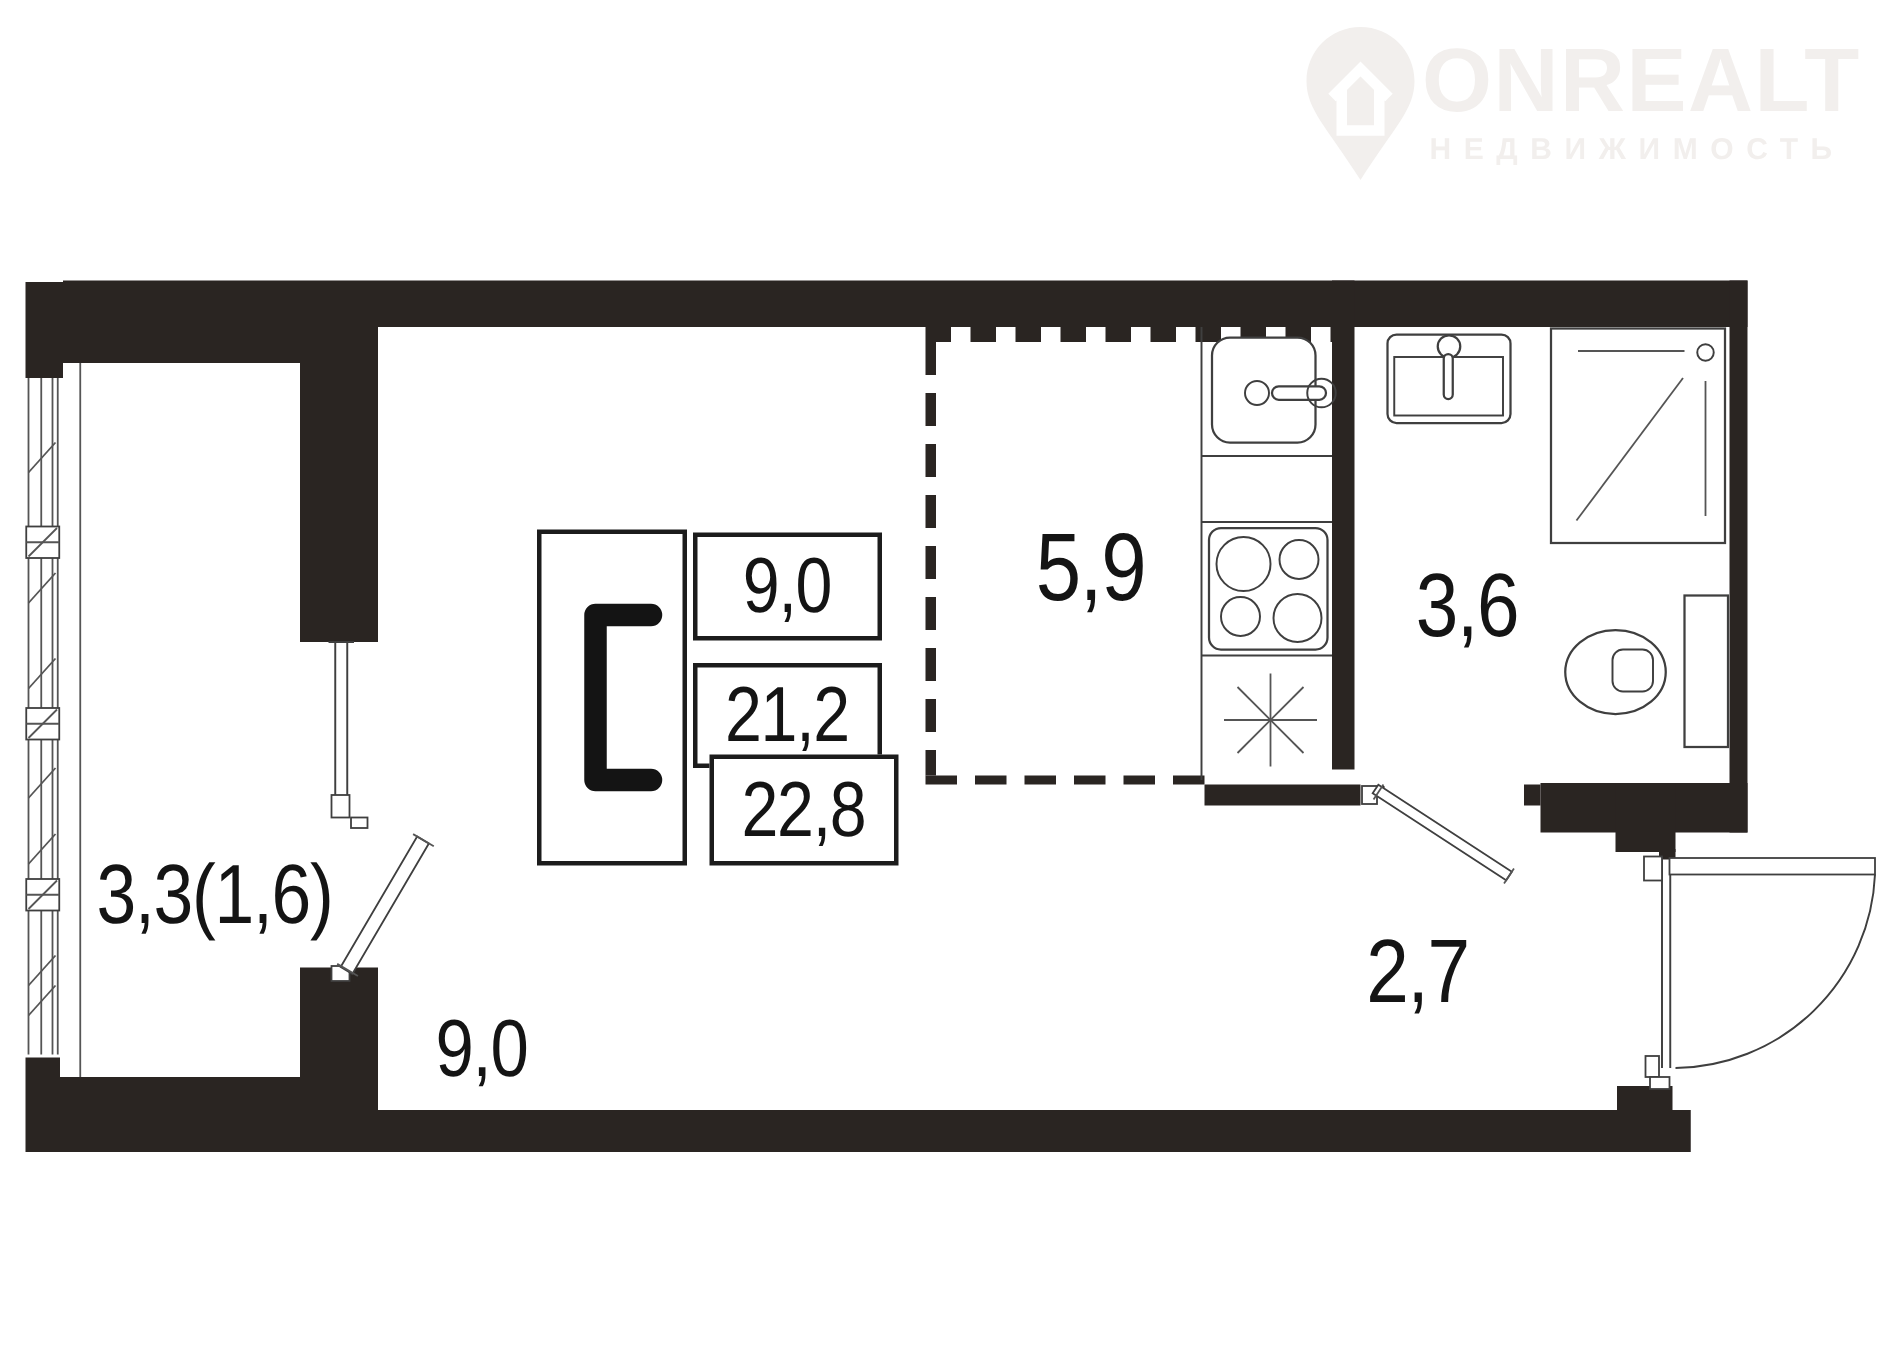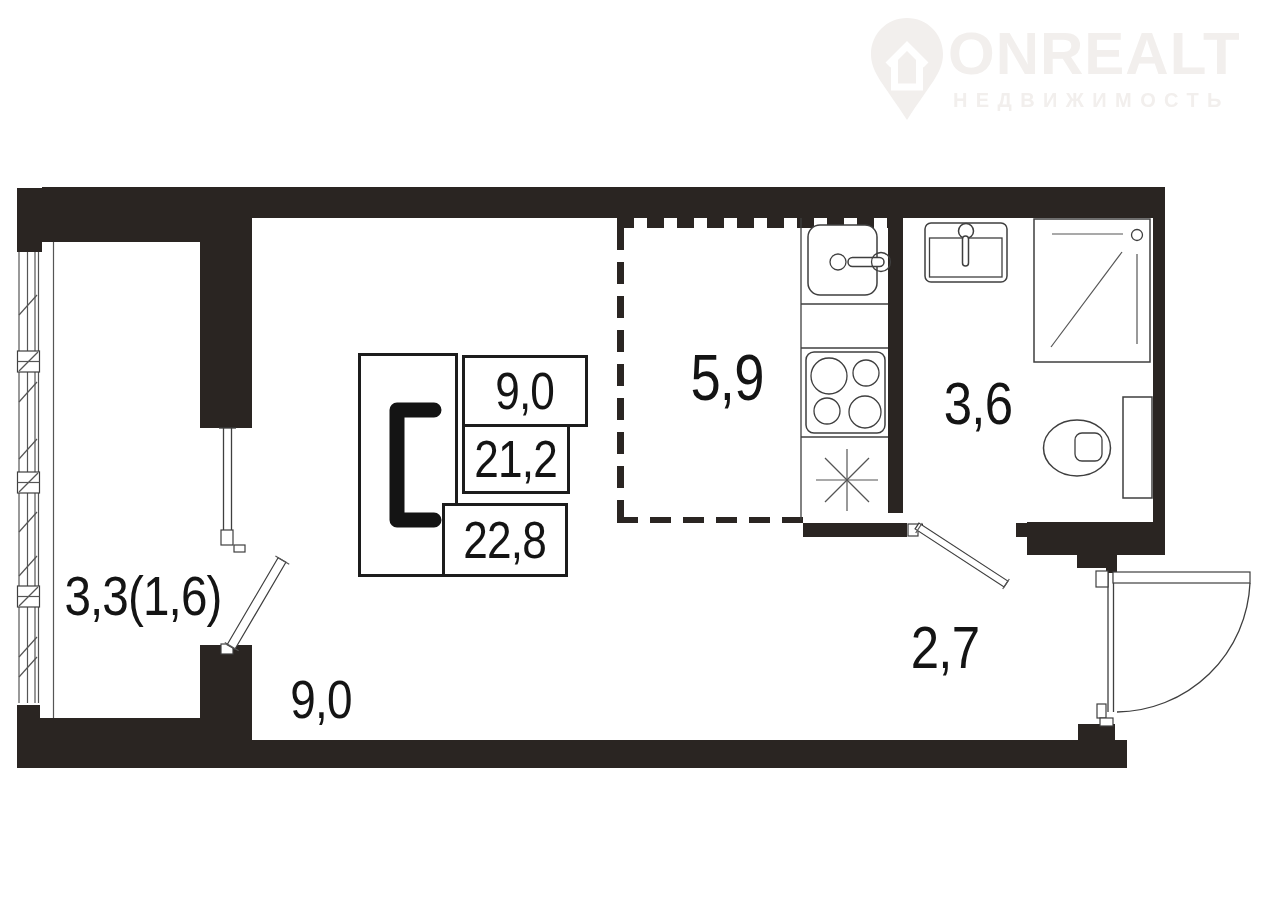--- a/index.html
+++ b/index.html
@@ -198,24 +198,24 @@
   <div>
     <div class="legend-cell" style="left:358px;top:353px;width:100px;height:224px">
       <span class="sr">С</span>
       <svg width="94" height="218" viewBox="0 0 94 218" aria-label="С">
         <path d="M 73 54 H 36 V 164 H 73" fill="none" stroke="var(--text)" stroke-width="15" stroke-linecap="round" stroke-linejoin="round"></path>
       </svg>
     </div>
     <div class="legend-cell" style="left:462px;top:355px;width:126px;height:72px">
       <span class="legend-value">9,0</span>
     </div>
-    <div class="legend-cell" style="left:462px;top:424px;width:108px;height:70px">
+    <div class="legend-cell" style="left:462px;top:442px;width:126px;height:70px">
       <span class="legend-value">21,2</span>
     </div>
-    <div class="legend-cell" style="left:442px;top:503px;width:126px;height:74px">
+    <div class="legend-cell" style="left:473px;top:503px;width:126px;height:74px">
       <span class="legend-value">22,8</span>
     </div>
   </div>
 
   <div>
     <svg style="position:absolute;left:868px;top:16px" width="78" height="106" viewBox="0 0 78 106">
       <path d="M39 2 C59 2 75 18 75 38 C75 57 62 68 39 104 C16 68 3 57 3 38 C3 18 19 2 39 2 Z" fill="var(--logo)"></path>
       <path d="M20 49 L39 30 L58 49 M26.5 44 V 71 H 51.5 V 44" fill="none" stroke="#ffffff" stroke-width="7" stroke-linejoin="miter"></path>
     </svg>
     <div class="logo-brand">ONREALT</div>

